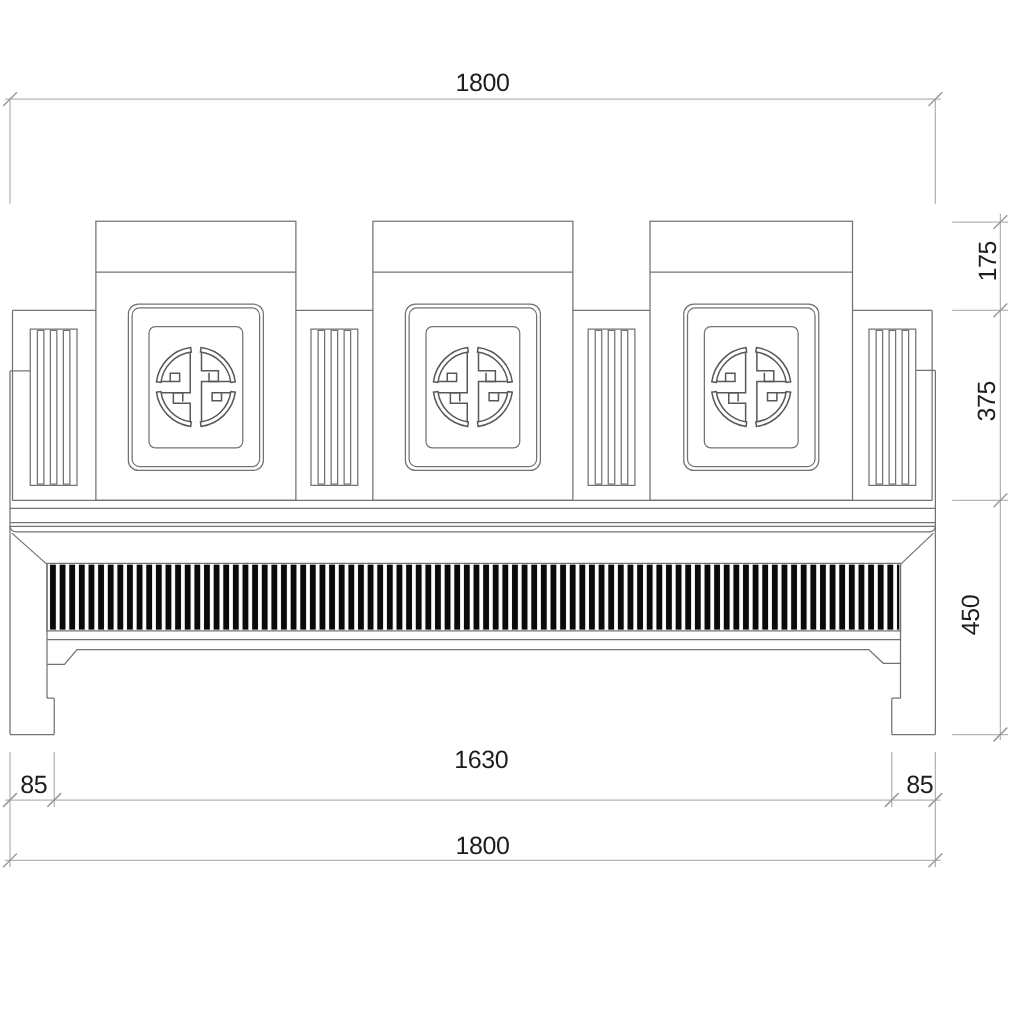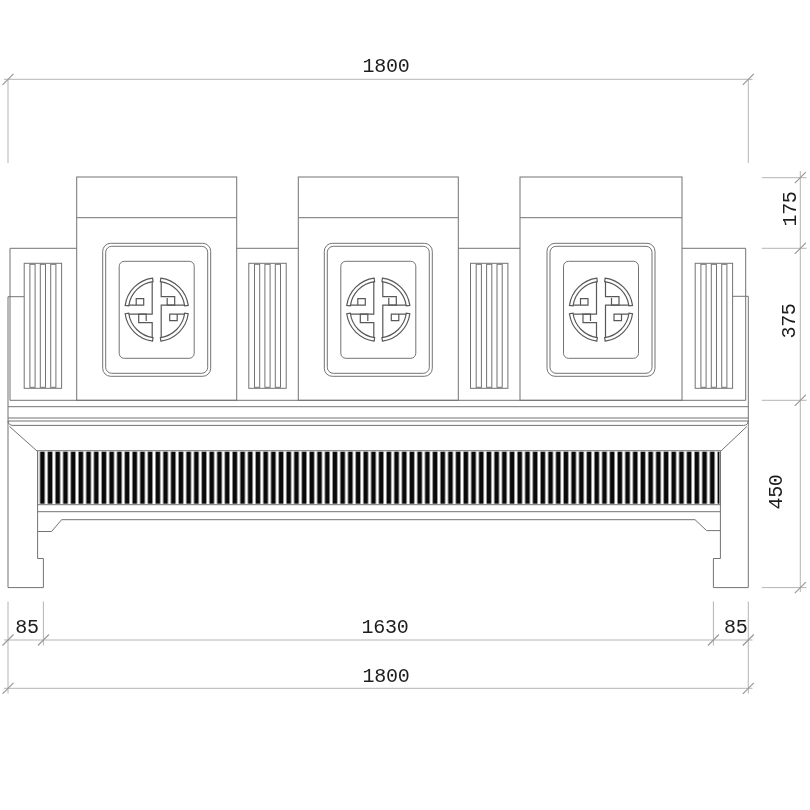--- a/index.html
+++ b/index.html
@@ -1,21 +1,21 @@
 <!DOCTYPE html>
 <html><head>
 <meta charset="utf-8">
 <style>
   html,body{margin:0;padding:0;background:#ffffff;}
   .canvas{
     position:relative;
     width:810px;height:810px;
     background:#ffffff;
     overflow:hidden;
-    font-family:Liberation Mono, monospace;
+    font-family:Liberation Sans, sans-serif;
   }
   .canvas svg{position:absolute;left:0;top:0;}
   .dim-label{
     position:absolute;
     width:100px;height:20px;
     font-size:20px;line-height:20px;
     color:#1d1d1d;
     text-align:center;
     white-space:nowrap;
     letter-spacing:-0.3px;
@@ -199,18 +199,18 @@
   <div class="dim-label" style="left:336px;top:57px;">1800</div>
 
   <div class="dim-label rot" style="left:740.7px;top:198.5px;">175</div>
 
   <div class="dim-label rot" style="left:740px;top:311.3px;">375</div>
 
   <div class="dim-label rot" style="left:727.4px;top:481.6px;">450</div>
 
   <div class="dim-label" style="left:-23px;top:618px;">85</div>
 
-  <div class="dim-label" style="left:335px;top:618px;">1630</div>
+  <div class="dim-label" style="left:335px;top:598px;">1630</div>
 
   <div class="dim-label" style="left:685.8px;top:618px;">85</div>
 
   <div class="dim-label" style="left:336px;top:666.5px;">1800</div>
 </div>
 
 </body></html>

